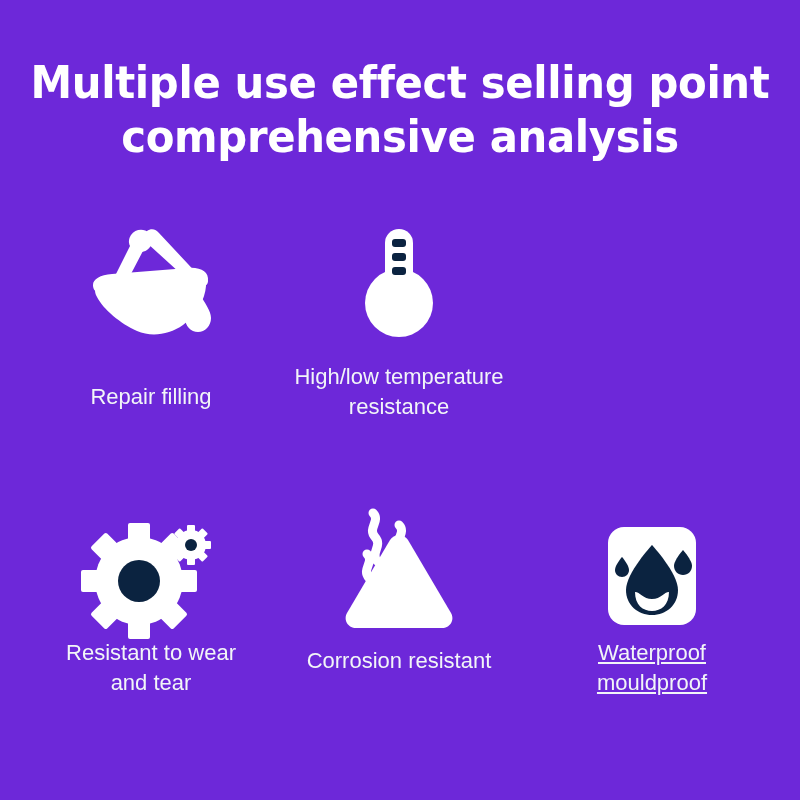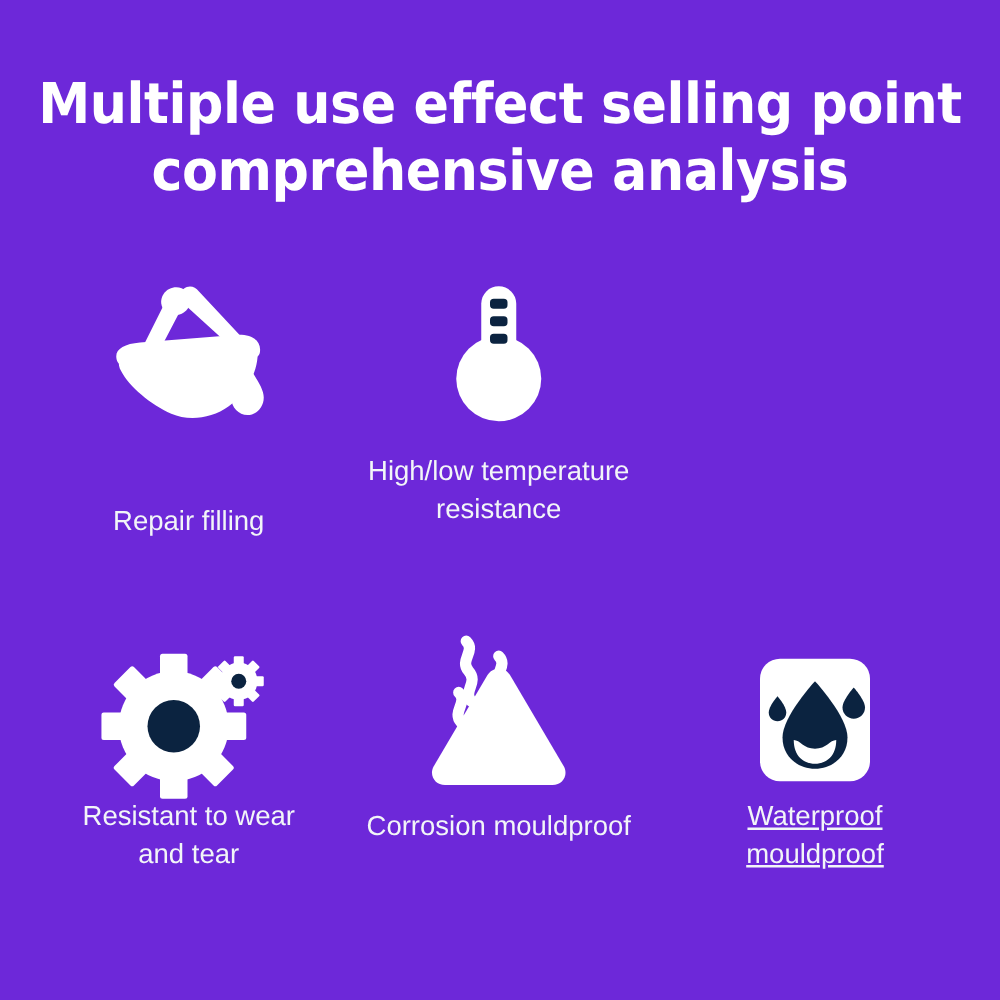--- a/index.html
+++ b/index.html
@@ -97,21 +97,21 @@
   }
 
   
   .nudge-bucket   { margin-top: -2px; }
   .nudge-thermo   { margin-top: -4px; }
   .nudge-impact   { margin-top: -8px; }
   .nudge-gear     { margin-top: 2px; }
   .nudge-fume     { margin-top: 0px; }
   .nudge-water    { margin-top: 6px; }
 
-  .label-offset-a { top: 186px; margin-top: 20px; }
+  .label-offset-a { top: 186px; }
   .label-offset-b { top: 166px; }
   .label-offset-c { top: 196px; }
   .label-offset-d { top: 160px; }
   .label-offset-e { top: 168px; }
   .label-offset-f { top: 160px; text-decoration: underline; }
 </style>
 </head>
 <body>
 
 <div id="poster">
@@ -229,21 +229,21 @@
                        L27 127 C19 127 14 119 18 112 L61 39 C63 36 66 34 70 34 Z"></path>
             </g>
             <g fill="none" stroke="#ffffff" stroke-width="9" stroke-linecap="round">
 
               <path d="M44 12 C52 20 38 27 46 36 C54 45 41 52 48 60"></path>
               <path d="M70 24 C78 32 64 39 72 48 C80 57 67 64 74 72"></path>
               <path d="M38 53 C46 61 32 68 40 77 C48 86 35 93 42 101"></path>
             </g>
           </svg>
         </div>
-        <div class="cell-label label-offset-e">Corrosion mouldproof</div>
+        <div class="cell-label label-offset-e">Corrosion resistant</div>
       </div>
 
       <div class="cell cell-2">
         <div class="icon-wrap nudge-water">
           <svg width="140" height="140" viewBox="0 0 140 140" aria-hidden="true">
 
             <rect x="26" y="20" width="88" height="98" rx="16" fill="#ffffff"></rect>
             <g fill="#0b2340">
 
               <path d="M70 38 C70 38 96 66 96 83 C96 98 84 108 70 108

